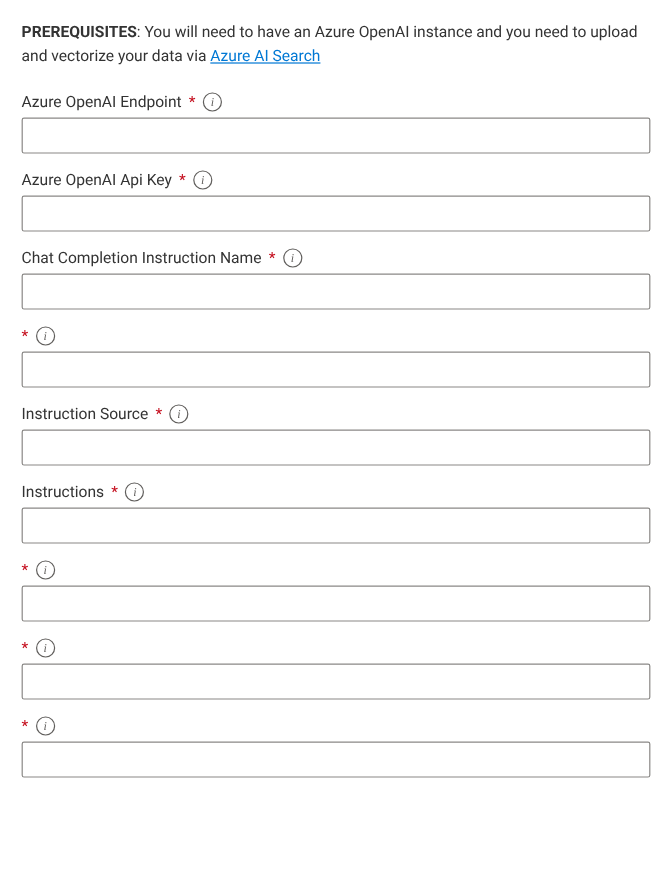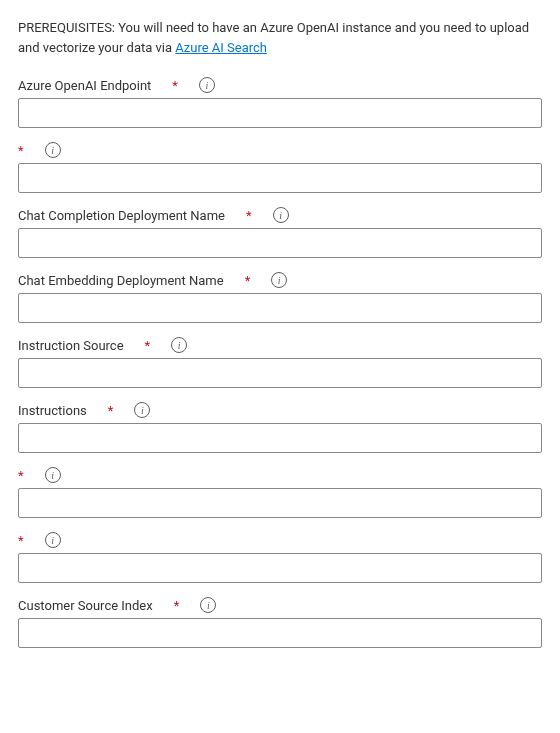--- a/index.html
+++ b/index.html
@@ -19,36 +19,36 @@
     }
 
     .prerequisites {
       font-size: 13px;
       line-height: 1.5;
       margin-bottom: 20px;
       color: #333;
     }
 
     .prerequisites .bold {
-      font-weight: 400;
+      font-weight: 700;
       margin-top: 40px;
     }
 
     .prerequisites a {
       color: #0078d4;
     }
 
     .field-group {
       margin-bottom: 14px;
     }
 
     .field-label {
       display: flex;
       align-items: flex-end;
-      gap: 21px;
+      gap: 6px;
       margin-bottom: 5px;
       font-size: 13px;
       color: #333;
       font-weight: 400;
     }
 
     .field-label .required {
       color: #c50f1f;
       font-weight: 400;
     }
@@ -89,30 +89,30 @@
   <span class="bold">PREREQUISITES</span><span>: You will need to have an Azure OpenAI instance and you need to upload and vectorize your data via </span><a href="#">Azure AI Search</a>
 </div>
 
 <div id="form-fields">
     <div class="field-group"><label class="field-label" for="input-azure-openai-endpoint">
         <span>Azure OpenAI Endpoint</span>
         <span class="required"> *</span>
         <span class="info-icon" title="More information">i</span>
       </label><input type="text" id="input-azure-openai-endpoint" class="field-input" style=""></div>
     <div class="field-group"><label class="field-label" for="input-azure-openai-api-key">
+        <span>Azure OpenAI Api Key</span>
         <span class="required"> *</span>
         <span class="info-icon" title="More information">i</span>
       </label><input type="text" id="input-azure-openai-api-key" class="field-input" style=""></div>
     <div class="field-group"><label class="field-label" for="input-chat-completion-deployment-name">
-        <span>Chat Completion Deployment Name</span>
+        <span>Chat Completion Instruction Name</span>
         <span class="required"> *</span>
         <span class="info-icon" title="More information">i</span>
       </label><input type="text" id="input-chat-completion-deployment-name" class="field-input" style=""></div>
     <div class="field-group"><label class="field-label" for="input-chat-embedding-deployment-name">
-        <span>Chat Embedding Deployment Name</span>
         <span class="required"> *</span>
         <span class="info-icon" title="More information">i</span>
       </label><input type="text" id="input-chat-embedding-deployment-name" class="field-input" style=""></div>
     <div class="field-group"><label class="field-label" for="input-instruction-title">
         <span>Instruction Source</span>
         <span class="required"> *</span>
         <span class="info-icon" title="More information">i</span>
       </label><input type="text" id="input-instruction-title" class="field-input" style=""></div>
     <div class="field-group"><label class="field-label" for="input-instructions">
         <span>Instructions</span>
@@ -121,17 +121,16 @@
       </label><input type="text" id="input-instructions" class="field-input" style=""></div>
     <div class="field-group"><label class="field-label" for="input-customer-source-endpoint">
         <span class="required"> *</span>
         <span class="info-icon" title="More information">i</span>
       </label><input type="text" id="input-customer-source-endpoint" class="field-input" style=""></div>
     <div class="field-group"><label class="field-label" for="input-customer-source-key">
         <span class="required"> *</span>
         <span class="info-icon" title="More information">i</span>
       </label><input type="text" id="input-customer-source-key" class="field-input" style=""></div>
     <div class="field-group"><label class="field-label" for="input-customer-source-index">
-        <span>Customer Source Index</span>
         <span class="required"> *</span>
         <span class="info-icon" title="More information">i</span>
       </label><input type="text" id="input-customer-source-index" class="field-input" style=""></div>
   </div>
 
 </body></html>

